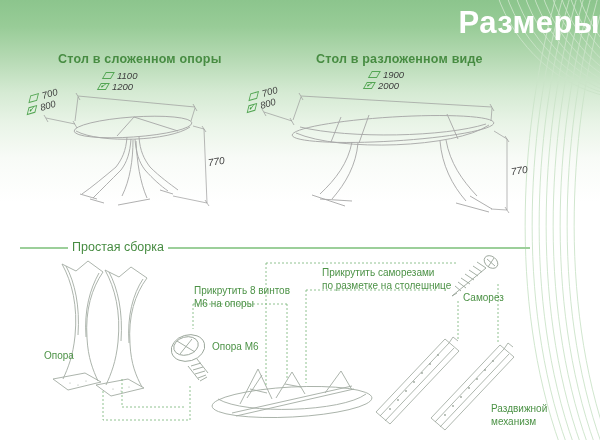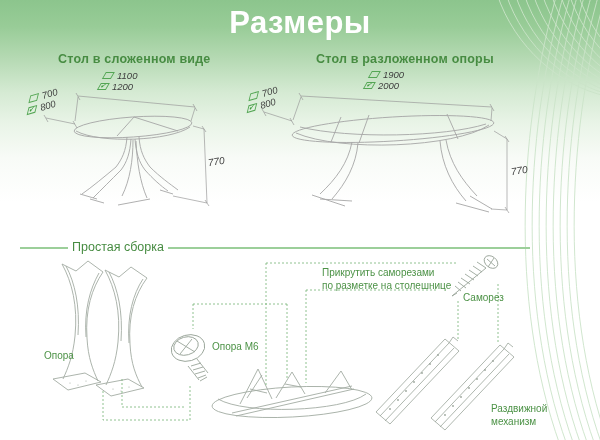--- a/index.html
+++ b/index.html
@@ -1,21 +1,21 @@
 <!DOCTYPE html>
 <html><head>
 <meta charset="utf-8">
 <style>
   *{margin:0;padding:0;box-sizing:border-box}
   html,body{width:600px;height:440px}
   body{font-family:"Liberation Sans",sans-serif;overflow:hidden}
   .stage{position:relative;width:600px;height:440px;overflow:hidden;
     background:linear-gradient(180deg,#8cc58d 0%,#98cc97 6%,#b4d9b2 13%,#d5ead3 21%,#e9f4e7 28%,#f8fbf7 36%,#ffffff 46%,#ffffff 100%)}
   .art{position:absolute;left:0;top:0}
-  .title{position:absolute;left:0;right:0;top:5px;text-align:center;font-size:31px;font-weight:bold;color:#ffffff;letter-spacing:.5px}
+  .title{position:absolute;left:0;right:0;top:5px;text-align:right;font-size:31px;font-weight:bold;color:#ffffff;letter-spacing:.5px}
   .sec-h{position:absolute;font-size:12.5px;font-weight:bold;color:#478c42;letter-spacing:.2px;white-space:nowrap}
   .dim-grp{position:absolute;transform-origin:0 0}
   .dim-row{display:flex;align-items:center;gap:4px;height:11px}
   .dim-row + .dim-row{margin-left:-5px}
   .cbx{display:inline-block;width:9px;height:6.5px;border:1px solid #54a654;transform:skewX(-30deg);
        font-size:8px;line-height:4px;color:#3e9b3e;font-weight:bold;text-align:center;overflow:hidden}
   .dim-val{font-size:9.5px;font-style:italic;color:#3e3e3e;white-space:nowrap}
   .hgt{position:absolute;font-size:10px;font-style:italic;color:#3e3e3e}
   .grn{position:absolute;font-size:10px;color:#4c9246;line-height:1.3;white-space:pre-line}
   .asm-h{position:absolute;left:72px;top:240px;font-size:12.5px;font-weight:normal;color:#478c42;white-space:nowrap}
@@ -167,22 +167,22 @@
       <path d="M287,304 V380"></path>
       <path d="M103,391 V420 H190 V386"></path>
       <path d="M122,379 V407 H184"></path>
       <path d="M458,301 V341"></path>
       <path d="M498,284 V344"></path>
     </g>
   </svg>
 
   <div class="title">Размеры</div>
 
-  <div class="sec-h" style="left:58px;top:52px">Стол в сложенном виде</div>
-  <div class="sec-h" style="left:316px;top:52px">Стол в разложенном опоры</div>
+  <div class="sec-h" style="left:58px;top:52px">Стол в сложенном опоры</div>
+  <div class="sec-h" style="left:316px;top:52px">Стол в разложенном виде</div>
 
   <div class="dim-grp" style="left:104px;top:70px">
     <div class="dim-row">
       <span class="cbx"></span>
       <span class="dim-val">1100</span>
     </div>
     <div class="dim-row">
       <span class="cbx">✓</span>
       <span class="dim-val">1200</span>
     </div>
@@ -222,19 +222,21 @@
     </div>
   </div>
   <div class="hgt" style="left:511px;top:165px;transform:rotate(-8deg)">770</div>
 
   <div class="divider div-l"></div>
   <div class="asm-h">Простая сборка</div>
   <div class="divider div-r"></div>
 
   <div class="grn" style="left:44px;top:349px">Опора</div>
   <div class="grn" style="left:212px;top:340px">Опора М6</div>
+  <div class="grn" style="left:194px;top:284px">Прикрутить 8 винтов
+М6 на опоры</div>
   <div class="grn" style="left:322px;top:266px">Прикрутить саморезами
 по разметке на столешнице</div>
   <div class="grn" style="left:463px;top:291px">Саморез</div>
   <div class="grn" style="left:491px;top:402px">Раздвижной
 механизм</div>
 
 </div>
 
 </body></html>

